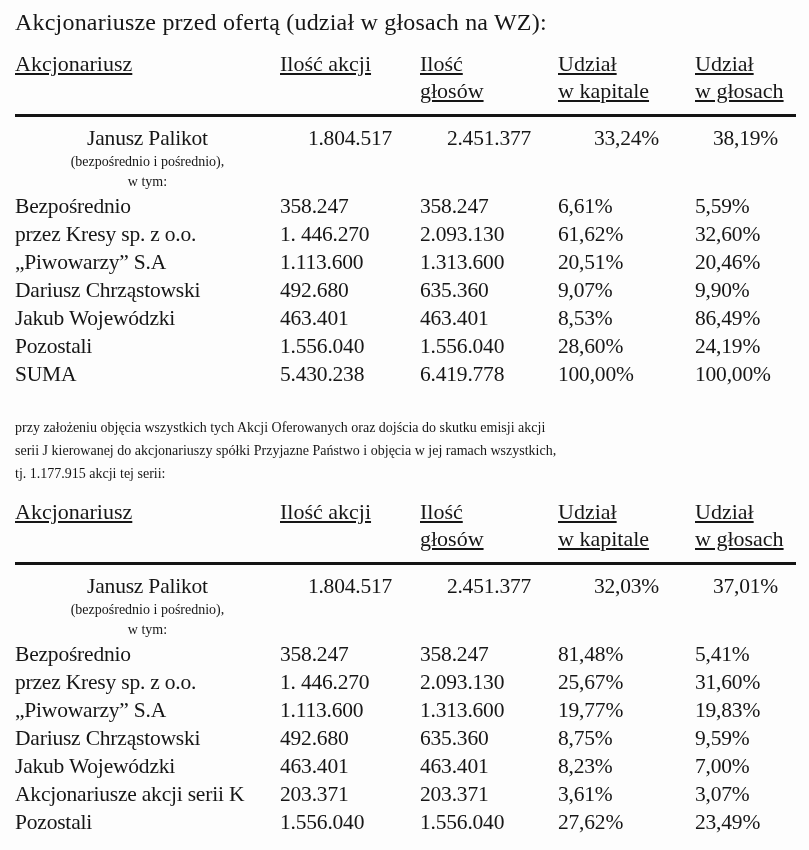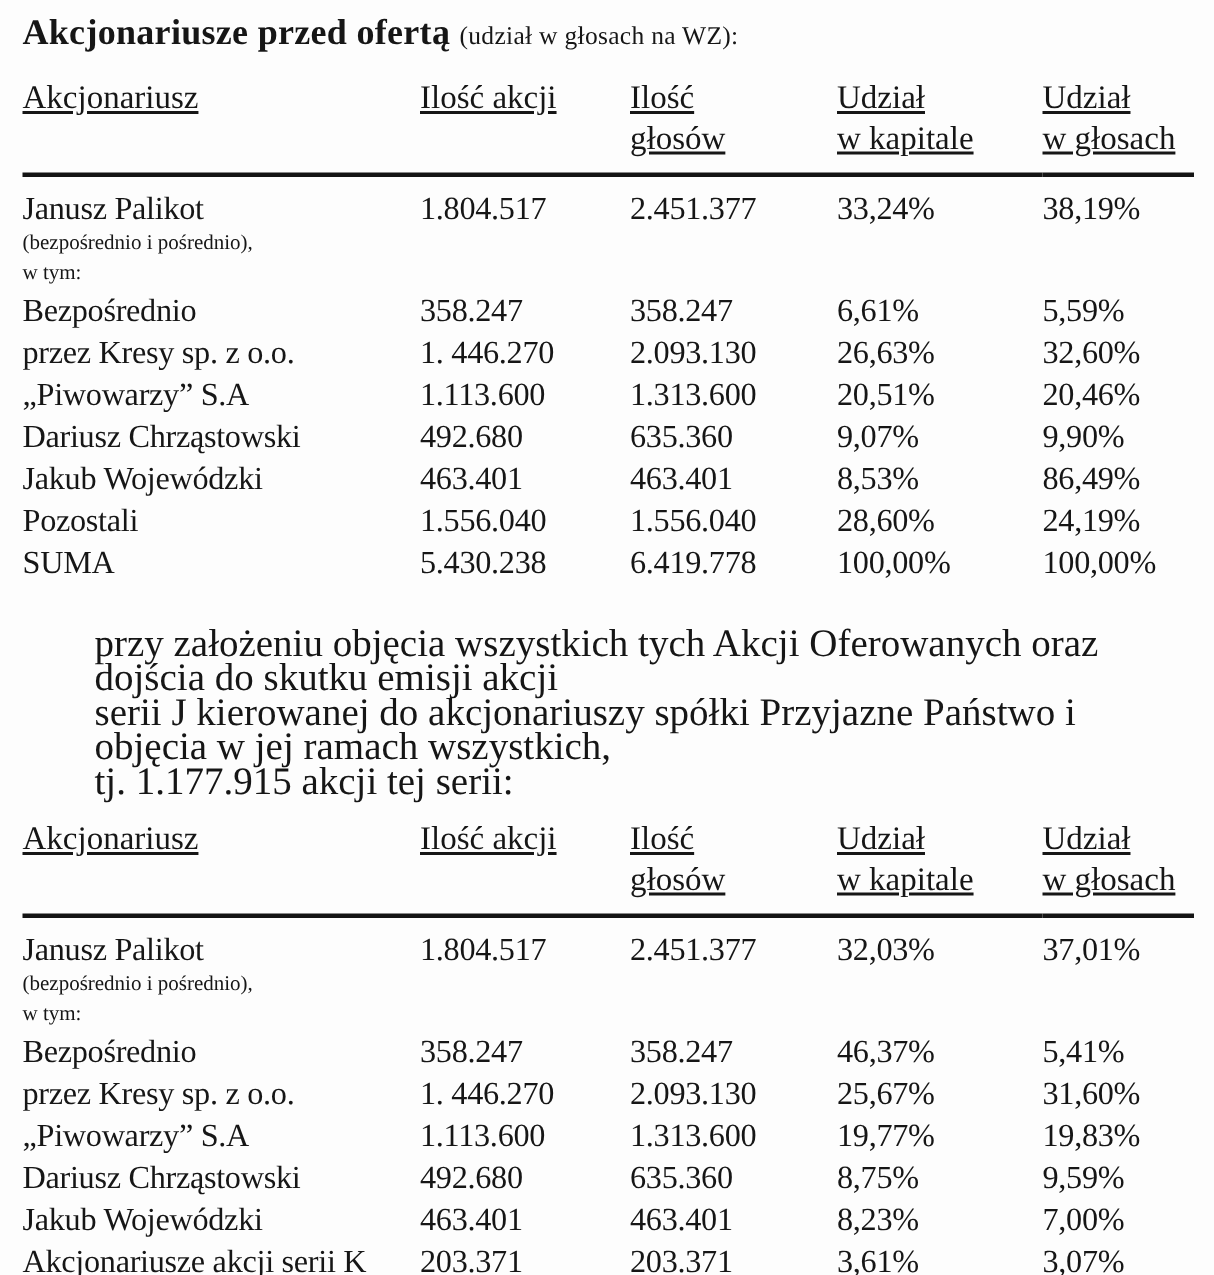--- a/index.html
+++ b/index.html
@@ -7,24 +7,24 @@
   body {
     width: 809px; height: 850px;
     background: #fdfdfd;
     color: #161616;
     font-family: "Liberation Serif", "DejaVu Serif", serif;
     overflow: hidden;
   }
   .page { padding: 9px 13px 0 15px; width: 809px; }
 
   .section-title { font-size: 24px; line-height: 27px; letter-spacing: 0.2px; }
-  .section-title .main { font-weight: bold; }
-  .section-title .note { font-weight: normal; font-size: 17px; }
-
-  .lead-note { font-size: 26px; line-height: 23px; margin-top: 1px; margin-left: 48px; }
+  .section-title .main { font-weight: normal; }
+  .section-title .note { font-weight: normal; font-size: 24px; }
+
+  .lead-note { font-size: 14px; line-height: 23px; margin-top: 1px; }
   .lead-note .line { display: block; }
 
   .tbl { display: table; width: 100%; border-collapse: collapse; }
   .tr { display: table-row; }
   .td, .th { display: table-cell; vertical-align: top; }
 
   .c1 { width: 265px; }
   .c2 { width: 140px; }
   .c3 { width: 138px; }
   .c4 { width: 137px; }
@@ -37,21 +37,21 @@
     text-decoration: underline;
   }
   .head-row .th span { display: block; }
 
   .body-row .td { font-size: 21.5px; line-height: 28px; letter-spacing: -0.2px; }
 
   .nm { display: block; }
   .sub { display: block; font-size: 14px; line-height: 20px; letter-spacing: 0; }
   .condensed { letter-spacing: -0.8px; font-size: 20.5px; }
 
-  .first-data .td { padding-top: 7px; }
+  .first-data .td { padding-top: 7px; text-align: center; }
 
   .section-gap { height: 27px; }
   .title-gap { height: 5px; }
   .t2-note-gap { height: 4px; }
 </style>
 </head>
 <body>
 
 <div class="page">
 
@@ -101,21 +101,21 @@
       <div class="td c2">358.247</div>
       <div class="td c3">358.247</div>
       <div class="td c4">6,61%</div>
       <div class="td c5">5,59%</div>
     </div>
 
     <div class="tr body-row">
       <div class="td c1">przez Kresy sp. z o.o.</div>
       <div class="td c2">1. 446.270</div>
       <div class="td c3">2.093.130</div>
-      <div class="td c4">26,63%</div>
+      <div class="td c4">61,62%</div>
       <div class="td c5">32,60%</div>
     </div>
 
     <div class="tr body-row">
       <div class="td c1">„Piwowarzy” S.A</div>
       <div class="td c2">1.113.600</div>
       <div class="td c3">1.313.600</div>
       <div class="td c4">20,51%</div>
       <div class="td c5">20,46%</div>
     </div>
@@ -195,21 +195,21 @@
       <div class="td c2">1.804.517</div>
       <div class="td c3">2.451.377</div>
       <div class="td c4">32,03%</div>
       <div class="td c5">37,01%</div>
     </div>
 
     <div class="tr body-row">
       <div class="td c1">Bezpośrednio</div>
       <div class="td c2">358.247</div>
       <div class="td c3">358.247</div>
-      <div class="td c4">46,37%</div>
+      <div class="td c4">81,48%</div>
       <div class="td c5">5,41%</div>
     </div>
 
     <div class="tr body-row">
       <div class="td c1">przez Kresy sp. z o.o.</div>
       <div class="td c2">1. 446.270</div>
       <div class="td c3">2.093.130</div>
       <div class="td c4">25,67%</div>
       <div class="td c5">31,60%</div>
     </div>

